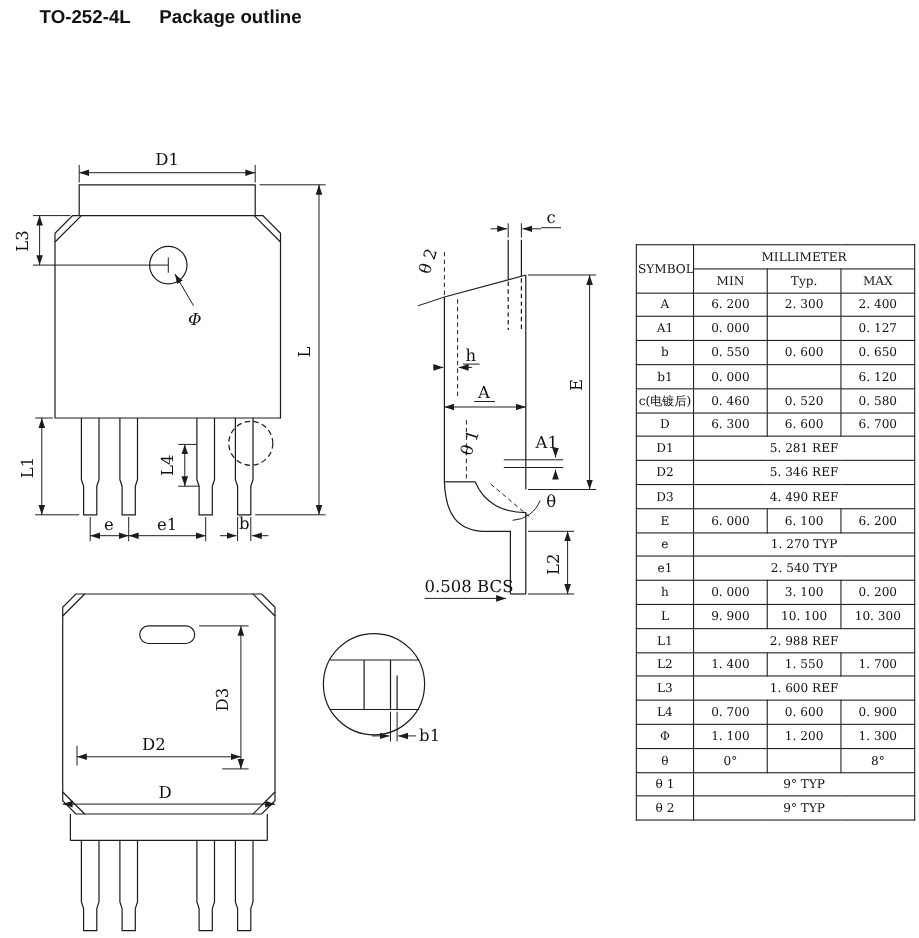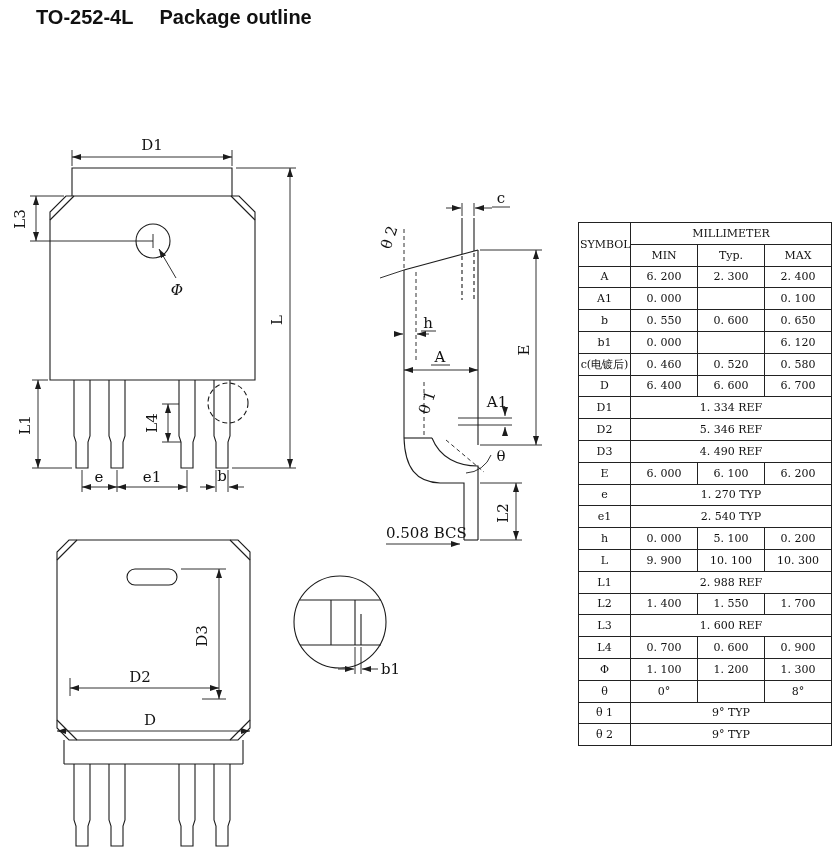--- a/index.html
+++ b/index.html
@@ -1,18 +1,18 @@
 <!DOCTYPE html>
 <html><head>
 <meta charset="utf-8">
 <style>
   * { margin:0; padding:0; box-sizing:border-box; }
   html,body { width:835px; height:853px; }
   body { background:#ffffff; position:relative; font-family:"Liberation Sans", sans-serif; overflow:hidden; }
-  .title { position:absolute; left:36px; top:6px; font-size:20px; font-weight:bold; color:#111; }
+  .title { position:absolute; left:36px; top:6px; font-size:17px; font-weight:bold; color:#111; }
   .title .gap { display:inline-block; width:26px; }
   svg { position:absolute; left:0; top:0; }
   .ln path, .ln circle, .ln rect, .ln line { stroke:#1c1c1c; stroke-width:1.1; fill:none; }
   .thin path, .thin circle, .thin line { stroke-width:0.9; }
   svg text { font-family:"DejaVu Serif", serif; font-size:15px; fill:#111; stroke:none; }
   .dash { stroke-dasharray:5 3; }
   .dash2 { stroke-dasharray:4 3; }
   #dim-table { position:absolute; left:578px; top:222px; width:253px; border-collapse:collapse;
                table-layout:fixed; font-family:"DejaVu Serif", serif; font-size:11px; color:#111; background:#fff;border-radius:10px; }
   #dim-table th, #dim-table td { border:1px solid #222; text-align:center; vertical-align:middle;
@@ -216,21 +216,21 @@
       <tr>
         <td>A</td>
         <td>6. 200</td>
         <td>2. 300</td>
         <td>2. 400</td>
       </tr>
       <tr>
         <td>A1</td>
         <td>0. 000</td>
         <td></td>
-        <td>0. 100</td>
+        <td>0. 127</td>
       </tr>
       <tr>
         <td>b</td>
         <td>0. 550</td>
         <td>0. 600</td>
         <td>0. 650</td>
       </tr>
       <tr>
         <td>b1</td>
         <td>0. 000</td>
@@ -238,27 +238,27 @@
         <td>6. 120</td>
       </tr>
       <tr>
         <td>c(电镀后)</td>
         <td>0. 460</td>
         <td>0. 520</td>
         <td>0. 580</td>
       </tr>
       <tr>
         <td>D</td>
-        <td>6. 400</td>
+        <td>6. 300</td>
         <td>6. 600</td>
         <td>6. 700</td>
       </tr>
       <tr>
         <td>D1</td>
-        <td colspan="3">1. 334 REF</td>
+        <td colspan="3">5. 281 REF</td>
       </tr>
       <tr>
         <td>D2</td>
         <td colspan="3">5. 346 REF</td>
       </tr>
       <tr>
         <td>D3</td>
         <td colspan="3">4. 490 REF</td>
       </tr>
       <tr>
@@ -271,21 +271,21 @@
         <td>e</td>
         <td colspan="3">1. 270 TYP</td>
       </tr>
       <tr>
         <td>e1</td>
         <td colspan="3">2. 540 TYP</td>
       </tr>
       <tr>
         <td>h</td>
         <td>0. 000</td>
-        <td>5. 100</td>
+        <td>3. 100</td>
         <td>0. 200</td>
       </tr>
       <tr>
         <td>L</td>
         <td>9. 900</td>
         <td>10. 100</td>
         <td>10. 300</td>
       </tr>
       <tr>
         <td>L1</td>

